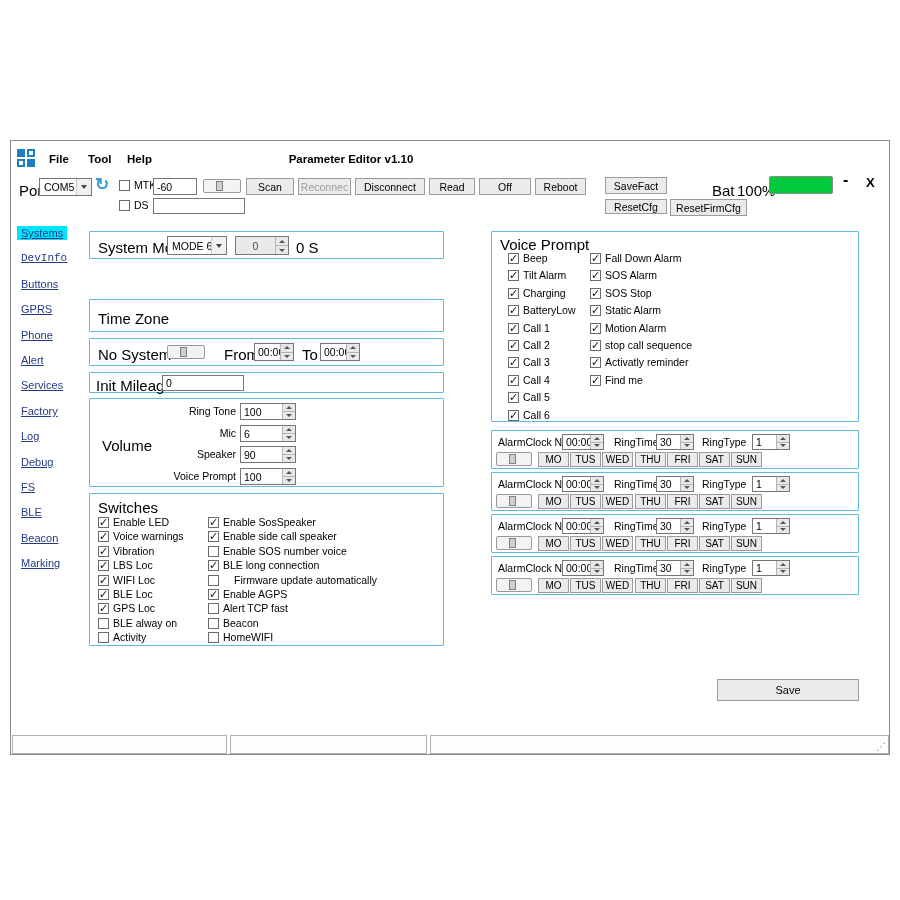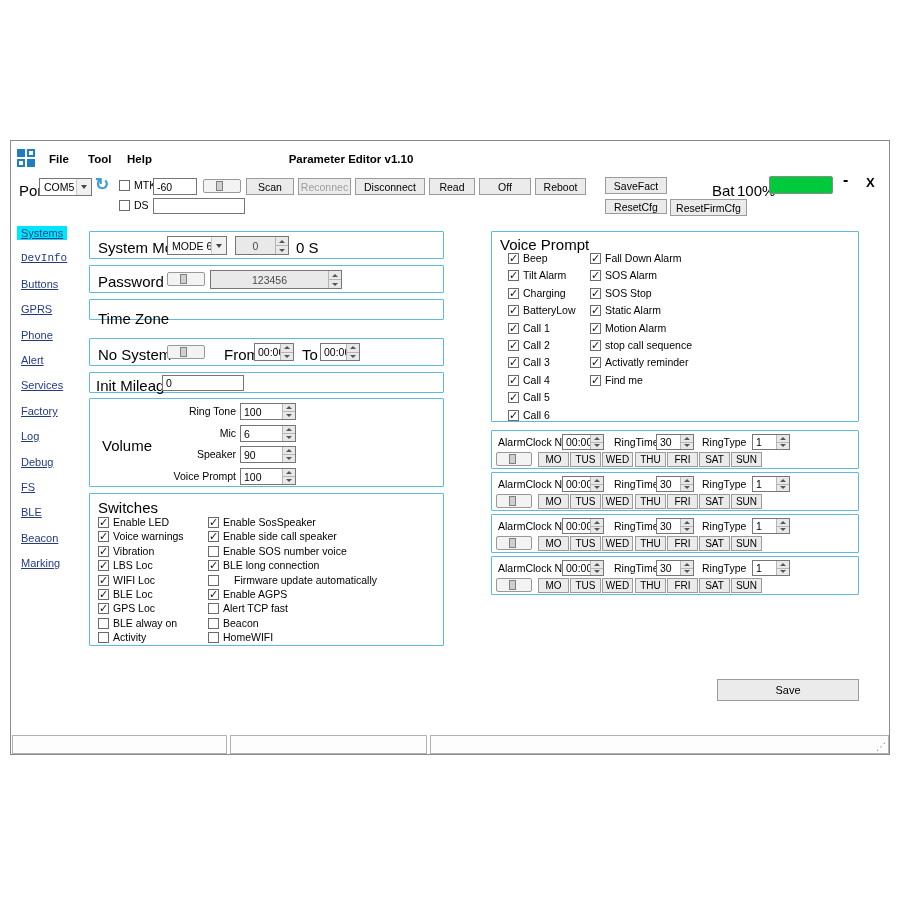--- a/index.html
+++ b/index.html
@@ -145,35 +145,22 @@
       <div class="spin disabled" style="left:145px;top:4px;width:54px;height:19px">
         <span class="spin-val center">0</span>
         <span class="spin-arrows">
             <i class="tri-up"></i>
             <i class="tri-dn"></i>
           </span>
       </div>
       <span class="lbl" style="left:206px;top:7px">0 S</span>
     </div>
 
-    <div class="groupbox" style="left:78px;top:124px;width:355px;height:28px">
-      <span class="lbl" style="left:8px;top:7px">Password</span>
-      <div class="slider" style="left:77px;top:6px">
-        <div class="slider-thumb"></div>
-      </div>
-      <div class="spin disabled" style="left:120px;top:4px;width:132px;height:19px">
-        <span class="spin-val center">123456</span>
-        <span class="spin-arrows">
-            <i class="tri-up"></i>
-            <i class="tri-dn"></i>
-          </span>
-      </div>
-    </div>
-
-    <div class="groupbox" style="left:78px;top:158px;width:355px;height:21px">
+
+    <div class="groupbox" style="left:78px;top:158px;width:355px;height:33px">
       <span class="lbl" style="left:8px;top:10px">Time Zone</span>
     </div>
 
     <div class="groupbox" style="left:78px;top:197px;width:355px;height:28px">
       <span class="lbl" style="left:8px;top:7px">No System</span>
       <div class="slider" style="left:77px;top:6px">
         <div class="slider-thumb"></div>
       </div>
       <span class="lbl" style="left:134px;top:7px">From</span>
       <div class="spin" style="left:164px;top:4px;width:40px;height:18px">

